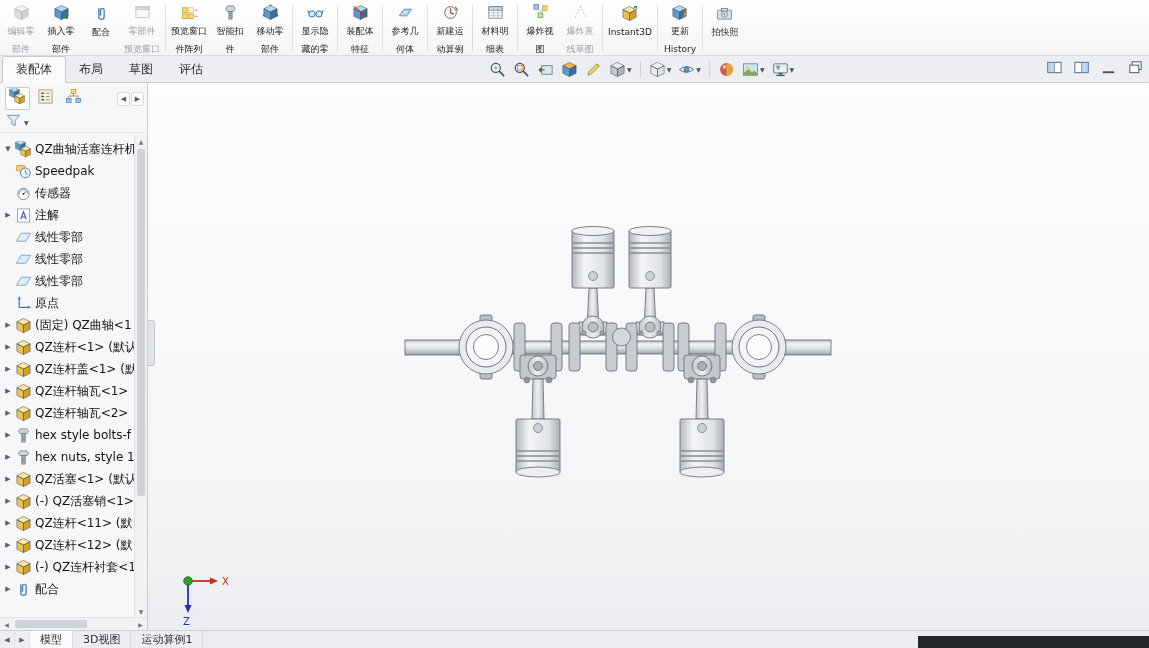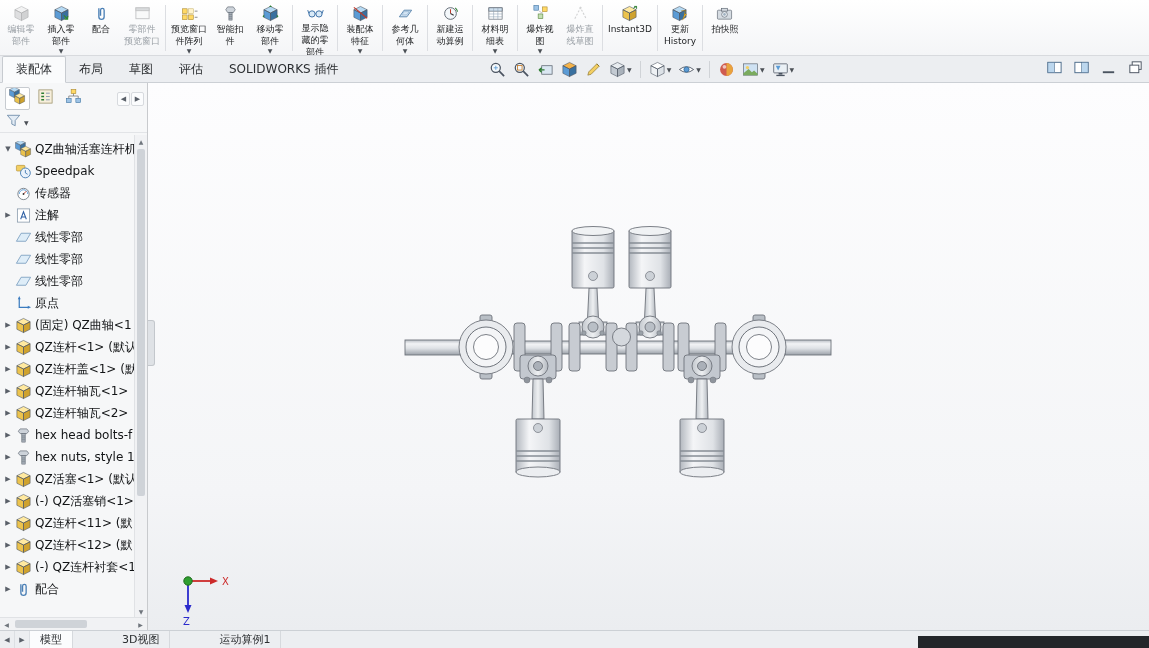--- a/index.html
+++ b/index.html
@@ -6,21 +6,21 @@
   *{box-sizing:border-box;margin:0;padding:0;}
   html,body{width:1149px;height:648px;overflow:hidden;}
   body{font-family:"DejaVu Sans","Liberation Sans",sans-serif;background:#e9eaec;position:relative;-webkit-font-smoothing:antialiased;}
   #app{position:absolute;inset:0;background:#f2f3f5;}
 
   
   .ribbon{position:absolute;left:0;top:0;right:0;height:56px;background:linear-gradient(#ffffff,#f4f5f7);border-bottom:1px solid #d8dade;overflow:hidden;}
   .ribbon-items{display:flex;align-items:stretch;height:100%;padding:1px 0 0 1px;}
   .rbtn{display:flex;flex-direction:column;align-items:center;padding:3px 3px 1px;min-width:40px;border-radius:2px;}
   .ricon{height:18px;display:flex;align-items:center;justify-content:center;}
-  .rlab{font-size:9px;line-height:12px;text-align:center;color:#1d1f21;white-space:pre-line;margin-top:1px;}
+  .rlab{font-size:9px;line-height:18px;text-align:center;color:#1d1f21;white-space:pre-line;margin-top:1px;}
   .rbtn.dis .rlab{color:#9aa0a6;}
   .rbtn.dis .ricon{opacity:.45;filter:grayscale(.8);}
   .rarr{font-size:6px;color:#4a4f55;line-height:6px;margin-top:1px;}
   .rsep{width:1px;background:#dcdee2;margin:4px 2px;flex:none;}
 
   
   .tabrow{position:absolute;left:0;top:56px;right:0;height:27px;background:#eceef1;border-bottom:1px solid #ccd0d5;}
   .dtabs{display:flex;align-items:stretch;height:100%;margin-left:2px;}
   .dtab{padding:0 13px;display:flex;align-items:center;font-size:12px;color:#2b2e31;}
   .dtab.active{background:#fafbfc;border:1px solid #c7cbd0;border-bottom:1px solid #fafbfc;margin-bottom:-1px;border-radius:2px 2px 0 0;}
@@ -57,21 +57,21 @@
   .hsthumb{position:absolute;top:2px;bottom:2px;left:2px;width:72px;background:#cfd3d8;border-radius:2px;}
 
   
   .viewport{position:absolute;left:148px;top:83px;right:0;bottom:18px;background:linear-gradient(180deg,#fdfdfe 0%,#f4f5f7 75%,#ebedf0 100%);overflow:hidden;}
   .viewport svg.model{position:absolute;left:0;top:0;}
   .splitter{position:absolute;left:0;top:237px;width:7px;height:46px;background:#dfe2e6;border:1px solid #c3c7cc;border-left:none;border-radius:0 3px 3px 0;}
 
   
   .statusbar{position:absolute;left:0;bottom:0;right:0;height:18px;background:#eceef1;border-top:1px solid #ccd0d5;display:flex;align-items:stretch;font-size:11px;}
   .stscroll{width:15px;display:flex;align-items:center;justify-content:center;font-size:7px;color:#5a6069;border-right:1px solid #dcdfe3;}
-  .stabs{display:flex;align-items:stretch;gap:39px;}
+  .stabs{display:flex;align-items:stretch;}
   .stab{padding:0 10px;display:flex;align-items:center;color:#2b2e31;border-right:1px solid #d6d9dd;}
   .stab.active{background:#fbfcfd;}
   .darkstrip{position:absolute;right:0;bottom:0;width:231px;height:12px;background:#23262a;}
 </style>
 </head>
 <body>
 
 <div id="app">
 
   <div class="ribbon">
@@ -296,21 +296,20 @@
         </div>
       </div>
   </div>
 
   <div class="tabrow">
     <div class="dtabs">
         <div class="dtab active">装配体</div>
         <div class="dtab">布局</div>
         <div class="dtab">草图</div>
         <div class="dtab">评估</div>
-        <div class="dtab">SOLIDWORKS 插件</div>
       </div>
     <div class="headsup">
         <div class="hubtn">
           <span class="huicon">
             <svg width="17" height="17" viewBox="0 0 18 18">
               <circle cx="7.2" cy="7.2" r="4.8" fill="#f4f8fb" stroke="#4a5360" stroke-width="1.3"></circle>
               <path d="M10.8 10.8 L16 16" stroke="#4a5360" stroke-width="1.8"></path>
               <path d="M5 7.2 h4.4 M7.2 5 v4.4" stroke="#5b9bd5" stroke-width="0.9"></path>
             </svg>
           </span>
@@ -641,21 +640,21 @@
         </div>
         <div class="trow">
           <span class="tw">▶</span>
           <span class="ticon">
             <svg width="17" height="17" viewBox="0 0 18 18">
               <polygon points="5.5,2 12.5,2 14.5,4.5 12.5,7 5.5,7 3.5,4.5" fill="#cdd3da" stroke="#5c6570" stroke-width="0.7"></polygon>
               <rect x="7.2" y="7" width="3.6" height="9" fill="#aab2bb" stroke="#5c6570" stroke-width="0.6"></rect>
               <path d="M7.2 9.5 h3.6 M7.2 11.5 h3.6 M7.2 13.5 h3.6" stroke="#5c6570" stroke-width="0.5"></path>
             </svg>
           </span>
-          <span class="tlabel">hex head bolts-f</span>
+          <span class="tlabel">hex style bolts-f</span>
         </div>
         <div class="trow">
           <span class="tw">▶</span>
           <span class="ticon">
             <svg width="17" height="17" viewBox="0 0 18 18">
               <polygon points="5.5,2 12.5,2 14.5,4.5 12.5,7 5.5,7 3.5,4.5" fill="#cdd3da" stroke="#5c6570" stroke-width="0.7"></polygon>
               <rect x="7.2" y="7" width="3.6" height="9" fill="#aab2bb" stroke="#5c6570" stroke-width="0.6"></rect>
               <path d="M7.2 9.5 h3.6 M7.2 11.5 h3.6 M7.2 13.5 h3.6" stroke="#5c6570" stroke-width="0.5"></path>
             </svg>
           </span>

